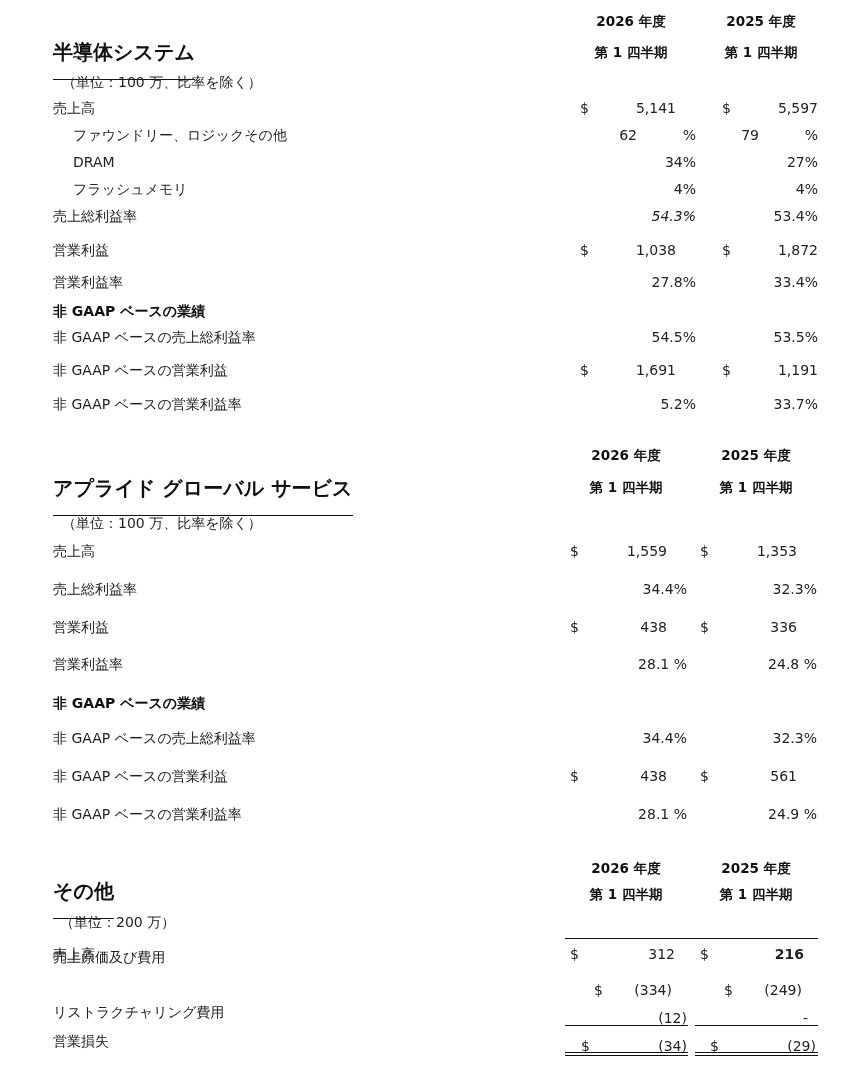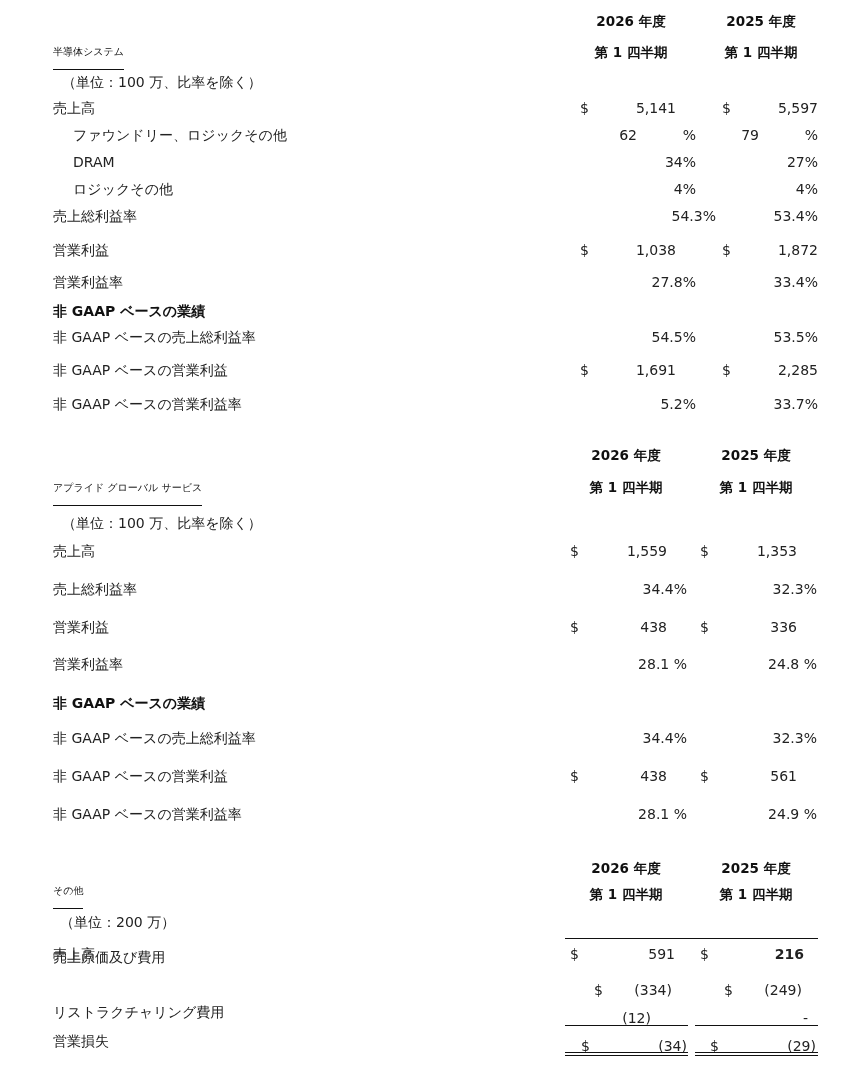--- a/index.html
+++ b/index.html
@@ -3,21 +3,21 @@
 <meta charset="utf-8">
 <style>
   html, body { margin: 0; padding: 0; background: #ffffff; }
   body {
     width: 856px; height: 1071px; position: relative; overflow: hidden;
     font-family: "DejaVu Sans", "Liberation Sans", sans-serif;
     color: #222222; font-size: 14px;
   }
   .abs { position: absolute; white-space: nowrap; line-height: 18px; }
   .bold { font-weight: bold; color: #111111; }
-  .title { font-weight: normal; font-size: 10px; color: #111; border-bottom: 1.5px solid #111; padding-bottom: 8px; }
+  .title { font-weight: bold; font-size: 20px; color: #111; border-bottom: 1.5px solid #111; padding-bottom: 18px; }
   .hdr { font-weight: bold; font-size: 13.5px; color: #111; text-align: center; width: 120px; }
   .r { text-align: right; }
   .hline { position: absolute; height: 0; border-top: 1.5px solid #111; }
   .dline { position: absolute; height: 2px; border-top: 1.5px solid #111; border-bottom: 1.5px solid #111; }
   .unit { font-size: 14px; }
 </style>
 </head>
 <body>
 
 <div>
@@ -38,26 +38,26 @@
   <div class="abs" style="left:73px; top:126px;">ファウンドリー、ロジックその他</div>
   <div class="abs r" style="left:600px; top:126px; width:37px;">62</div>
   <div class="abs r" style="left:660px; top:126px; width:36px;">%</div>
   <div class="abs r" style="left:720px; top:126px; width:39px;">79</div>
   <div class="abs r" style="left:780px; top:126px; width:38px;">%</div>
 
   <div class="abs" style="left:73px; top:153px;">DRAM</div>
   <div class="abs r" style="left:600px; top:153px; width:96px;">34%</div>
   <div class="abs r" style="left:720px; top:153px; width:98px;">27%</div>
 
-  <div class="abs" style="left:73px; top:180px;">ロジックその他</div>
+  <div class="abs" style="left:73px; top:180px;">フラッシュメモリ</div>
   <div class="abs r" style="left:600px; top:180px; width:96px;">4%</div>
   <div class="abs r" style="left:720px; top:180px; width:98px;">4%</div>
 
   <div class="abs" style="left:53px; top:207px;">売上総利益率</div>
-  <div class="abs r" style="left:620px; top:207px; width:96px;">54.3%</div>
+  <div class="abs r" style="left:600px; top:207px; width:96px;font-style:italic;">54.3%</div>
   <div class="abs r" style="left:720px; top:207px; width:98px;">53.4%</div>
 
   <div class="abs" style="left:53px; top:241px;">営業利益</div>
   <div class="abs" style="left:580px; top:241px;">$</div>
   <div class="abs r" style="left:600px; top:241px; width:76px;">1,038</div>
   <div class="abs" style="left:722px; top:241px;">$</div>
   <div class="abs r" style="left:740px; top:241px; width:78px;">1,872</div>
 
   <div class="abs" style="left:53px; top:273px;">営業利益率</div>
   <div class="abs r" style="left:600px; top:273px; width:96px;">27.8%</div>
@@ -66,21 +66,21 @@
   <div class="abs bold" style="left:53px; top:302px;">非 GAAP  ベースの業績</div>
 
   <div class="abs" style="left:53px; top:328px;">非 GAAP ベースの売上総利益率</div>
   <div class="abs r" style="left:600px; top:328px; width:96px;">54.5%</div>
   <div class="abs r" style="left:720px; top:328px; width:98px;">53.5%</div>
 
   <div class="abs" style="left:53px; top:361px;">非 GAAP  ベースの営業利益</div>
   <div class="abs" style="left:580px; top:361px;">$</div>
   <div class="abs r" style="left:600px; top:361px; width:76px;">1,691</div>
   <div class="abs" style="left:722px; top:361px;">$</div>
-  <div class="abs r" style="left:740px; top:361px; width:78px;">2,285</div>
+  <div class="abs r" style="left:740px; top:361px; width:78px;">1,191</div>
 
   <div class="abs" style="left:53px; top:395px;">非 GAAP  ベースの営業利益率</div>
   <div class="abs r" style="left:600px; top:395px; width:96px;">5.2%</div>
   <div class="abs r" style="left:720px; top:395px; width:98px;">33.7%</div>
 </div>
 
 <div>
   <div class="abs hdr" style="left:566px; top:446px;">2026 年度</div>
   <div class="abs hdr" style="left:696px; top:446px;">2025 年度</div>
   <div class="abs hdr" style="left:566px; top:478px;">第 1 四半期</div>
@@ -132,32 +132,32 @@
   <div class="abs hdr" style="left:566px; top:885px;">第 1 四半期</div>
   <div class="abs hdr" style="left:696px; top:885px;">第 1 四半期</div>
 
   <div class="abs title" style="left:53px; top:882px;">その他</div>
   <div class="abs unit" style="left:60px; top:913px;">（単位：200 万）</div>
 
   <div class="hline" style="left:565px; top:938px; width:253px;"></div>
 
   <div class="abs" style="left:53px; top:945px;">売上高</div>
   <div class="abs" style="left:570px; top:945px;">$</div>
-  <div class="abs r" style="left:600px; top:945px; width:75px;">591</div>
+  <div class="abs r" style="left:600px; top:945px; width:75px;">312</div>
   <div class="abs" style="left:700px; top:945px;">$</div>
   <div class="abs r" style="left:730px; top:945px; width:74px;font-weight:bold;">216</div>
 
   <div class="abs" style="left:53px; top:948px;">売上原価及び費用</div>
   <div class="abs" style="left:594px; top:981px;">$</div>
   <div class="abs r" style="left:620px; top:981px; width:52px;">(334)</div>
   <div class="abs" style="left:724px; top:981px;">$</div>
   <div class="abs r" style="left:750px; top:981px; width:52px;">(249)</div>
 
   <div class="abs" style="left:53px; top:1003px;">リストラクチャリング費用</div>
-  <div class="abs r" style="left:584px; top:1009px; width:67px;">(12)</div>
+  <div class="abs r" style="left:620px; top:1009px; width:67px;">(12)</div>
   <div class="abs r" style="left:750px; top:1009px; width:58px;">-</div>
   <div class="hline" style="left:565px; top:1025px; width:123px;"></div>
   <div class="hline" style="left:695px; top:1025px; width:123px;"></div>
 
   <div class="abs" style="left:53px; top:1032px;">営業損失</div>
   <div class="abs" style="left:581px; top:1037px;">$</div>
   <div class="abs r" style="left:620px; top:1037px; width:67px;">(34)</div>
   <div class="abs" style="left:710px; top:1037px;">$</div>
   <div class="abs r" style="left:750px; top:1037px; width:66px;">(29)</div>
   <div class="dline" style="left:565px; top:1052px; width:123px;"></div>

